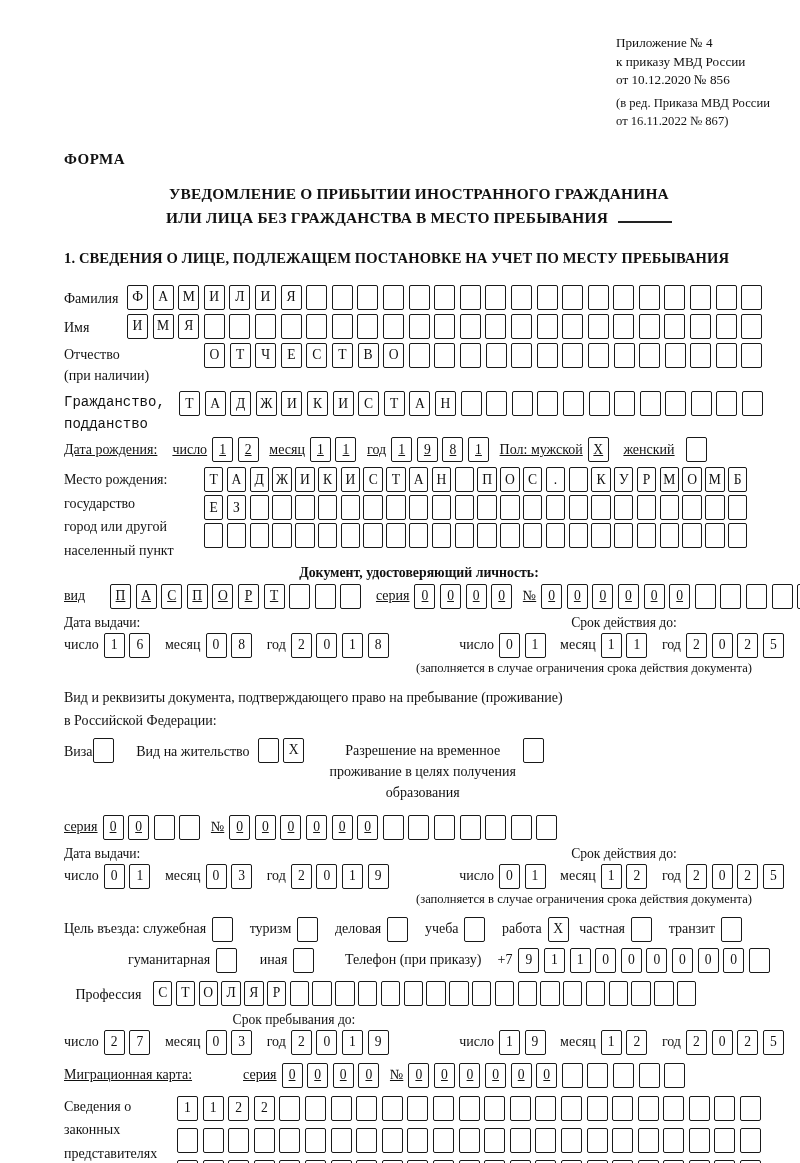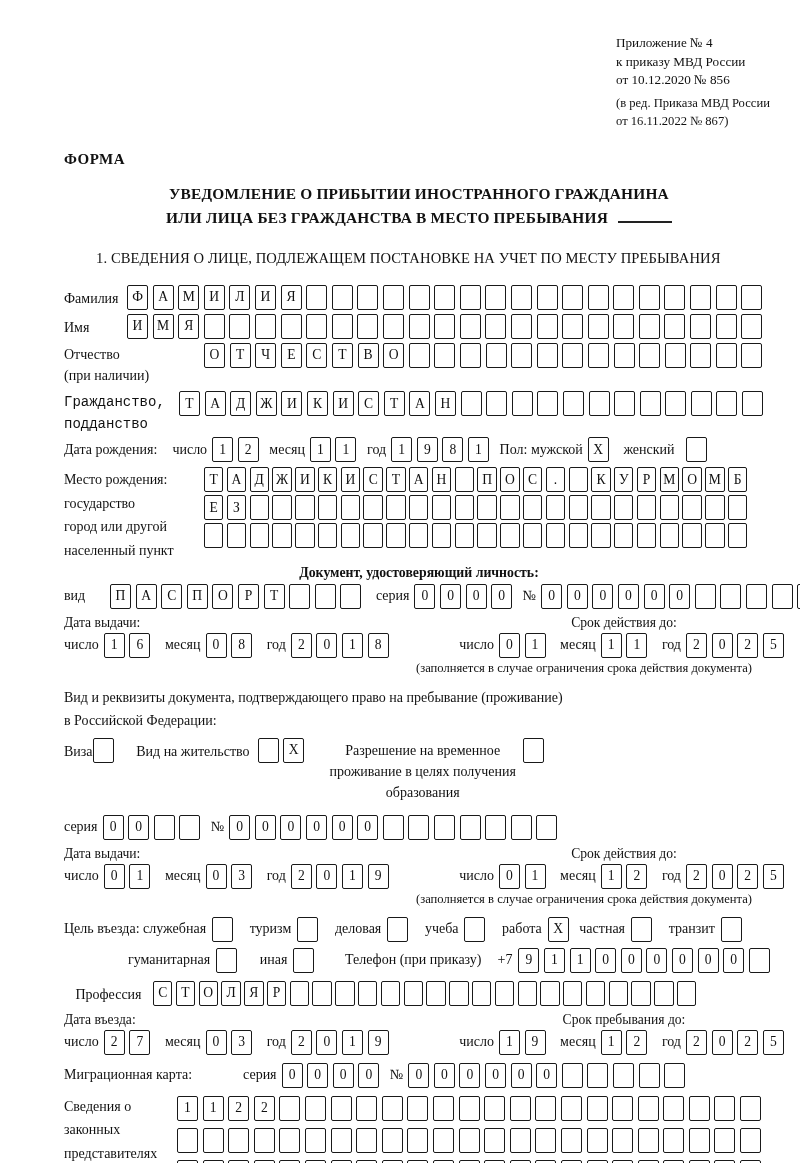--- a/index.html
+++ b/index.html
@@ -15,21 +15,21 @@
   .hdr { margin-left:552px; font-size:13.2px; line-height:1.42; }
   .hdr .grp2 { margin-top:5px; font-size:12.6px; }
   .forma { margin-top:20px; text-align:left; padding-right:12px;
            font-weight:bold; font-size:15px; letter-spacing:.5px; }
 
   
   .title { margin-top:14px; text-align:center; font-weight:bold;
            font-size:15.4px; line-height:1.55; letter-spacing:.2px; }
   .blankline { display:inline-block; width:54px; border-bottom:2px solid #222;
                height:12px; margin-left:10px; }
-  .sec1 { margin-top:20px; font-weight:normal; font-size:14.6px; letter-spacing:.1px;margin-left:32px; }
+  .sec1 { margin-top:20px; font-weight:bold; font-size:14.6px; letter-spacing:.1px; }
 
   
   .row { display:flex; align-items:flex-start; margin-top:4px; }
   .lbl { flex:none; line-height:1.55; padding-top:3px; }
   .lbl.multi { padding-top:1px; }
   .w63  { width:63px; }
   .w115 { width:115px;font-family:Liberation Mono, monospace; }
   .w140 { width:140px; }
   .w89  { width:89px; }
   .w113 { width:113px; }
@@ -37,21 +37,21 @@
 
   .cells { display:flex; flex:none; }
   .cell { width:21px; height:25px; flex:none; border:1.7px solid #191919;
           border-radius:2px; margin-right:4.6px; display:inline-flex;
           align-items:center; justify-content:center; font-size:13.6px;
           background:#fff; }
   .cells-sm .cell { width:19.4px; margin-right:3.4px; }
   .stack { display:flex; flex-direction:column; }
   .stack .cells { margin-bottom:3px; }
 
-  .inl { display:flex; align-items:center; flex-wrap:nowrap; }
+  .inl { display:flex; align-items:center; flex-wrap:nowrap;text-decoration:underline; }
   .inl .t { white-space:nowrap; padding:0 5px 0 0; }
   .gap6 { margin-left:6px; } .gap10 { margin-left:10px; } .gap14 { margin-left:14px; }
 
   
   .dhdrs { display:flex; margin-top:6px; font-size:13.6px; }
   .dh-left { width:330px; }
   .dh-right { width:300px; text-align:center; margin-left:80px; }
   .drow { display:flex; align-items:center; margin-top:2px; }
   .dgroup { display:flex; align-items:center; }
   .dgroup .t { white-space:nowrap; margin-right:5px; }
@@ -598,21 +598,20 @@
         <span class="cell"></span>
         <span class="cell"></span>
         <span class="cell"></span>
         <span class="cell"></span>
         <span class="cell"></span>
         <span class="cell"></span>
       </div>
   </div>
 
   <div class="dhdrs">
-    <div class="dh-left">Дата въезда:</div>
     <div class="dh-right">Срок пребывания до:</div>
   </div>
   <div class="drow">
     <div class="dgroup">
       <span class="t">число</span>
       <div class="cells">
           <span class="cell">2</span>
           <span class="cell">7</span>
         </div>
       <span class="t2">месяц</span>

